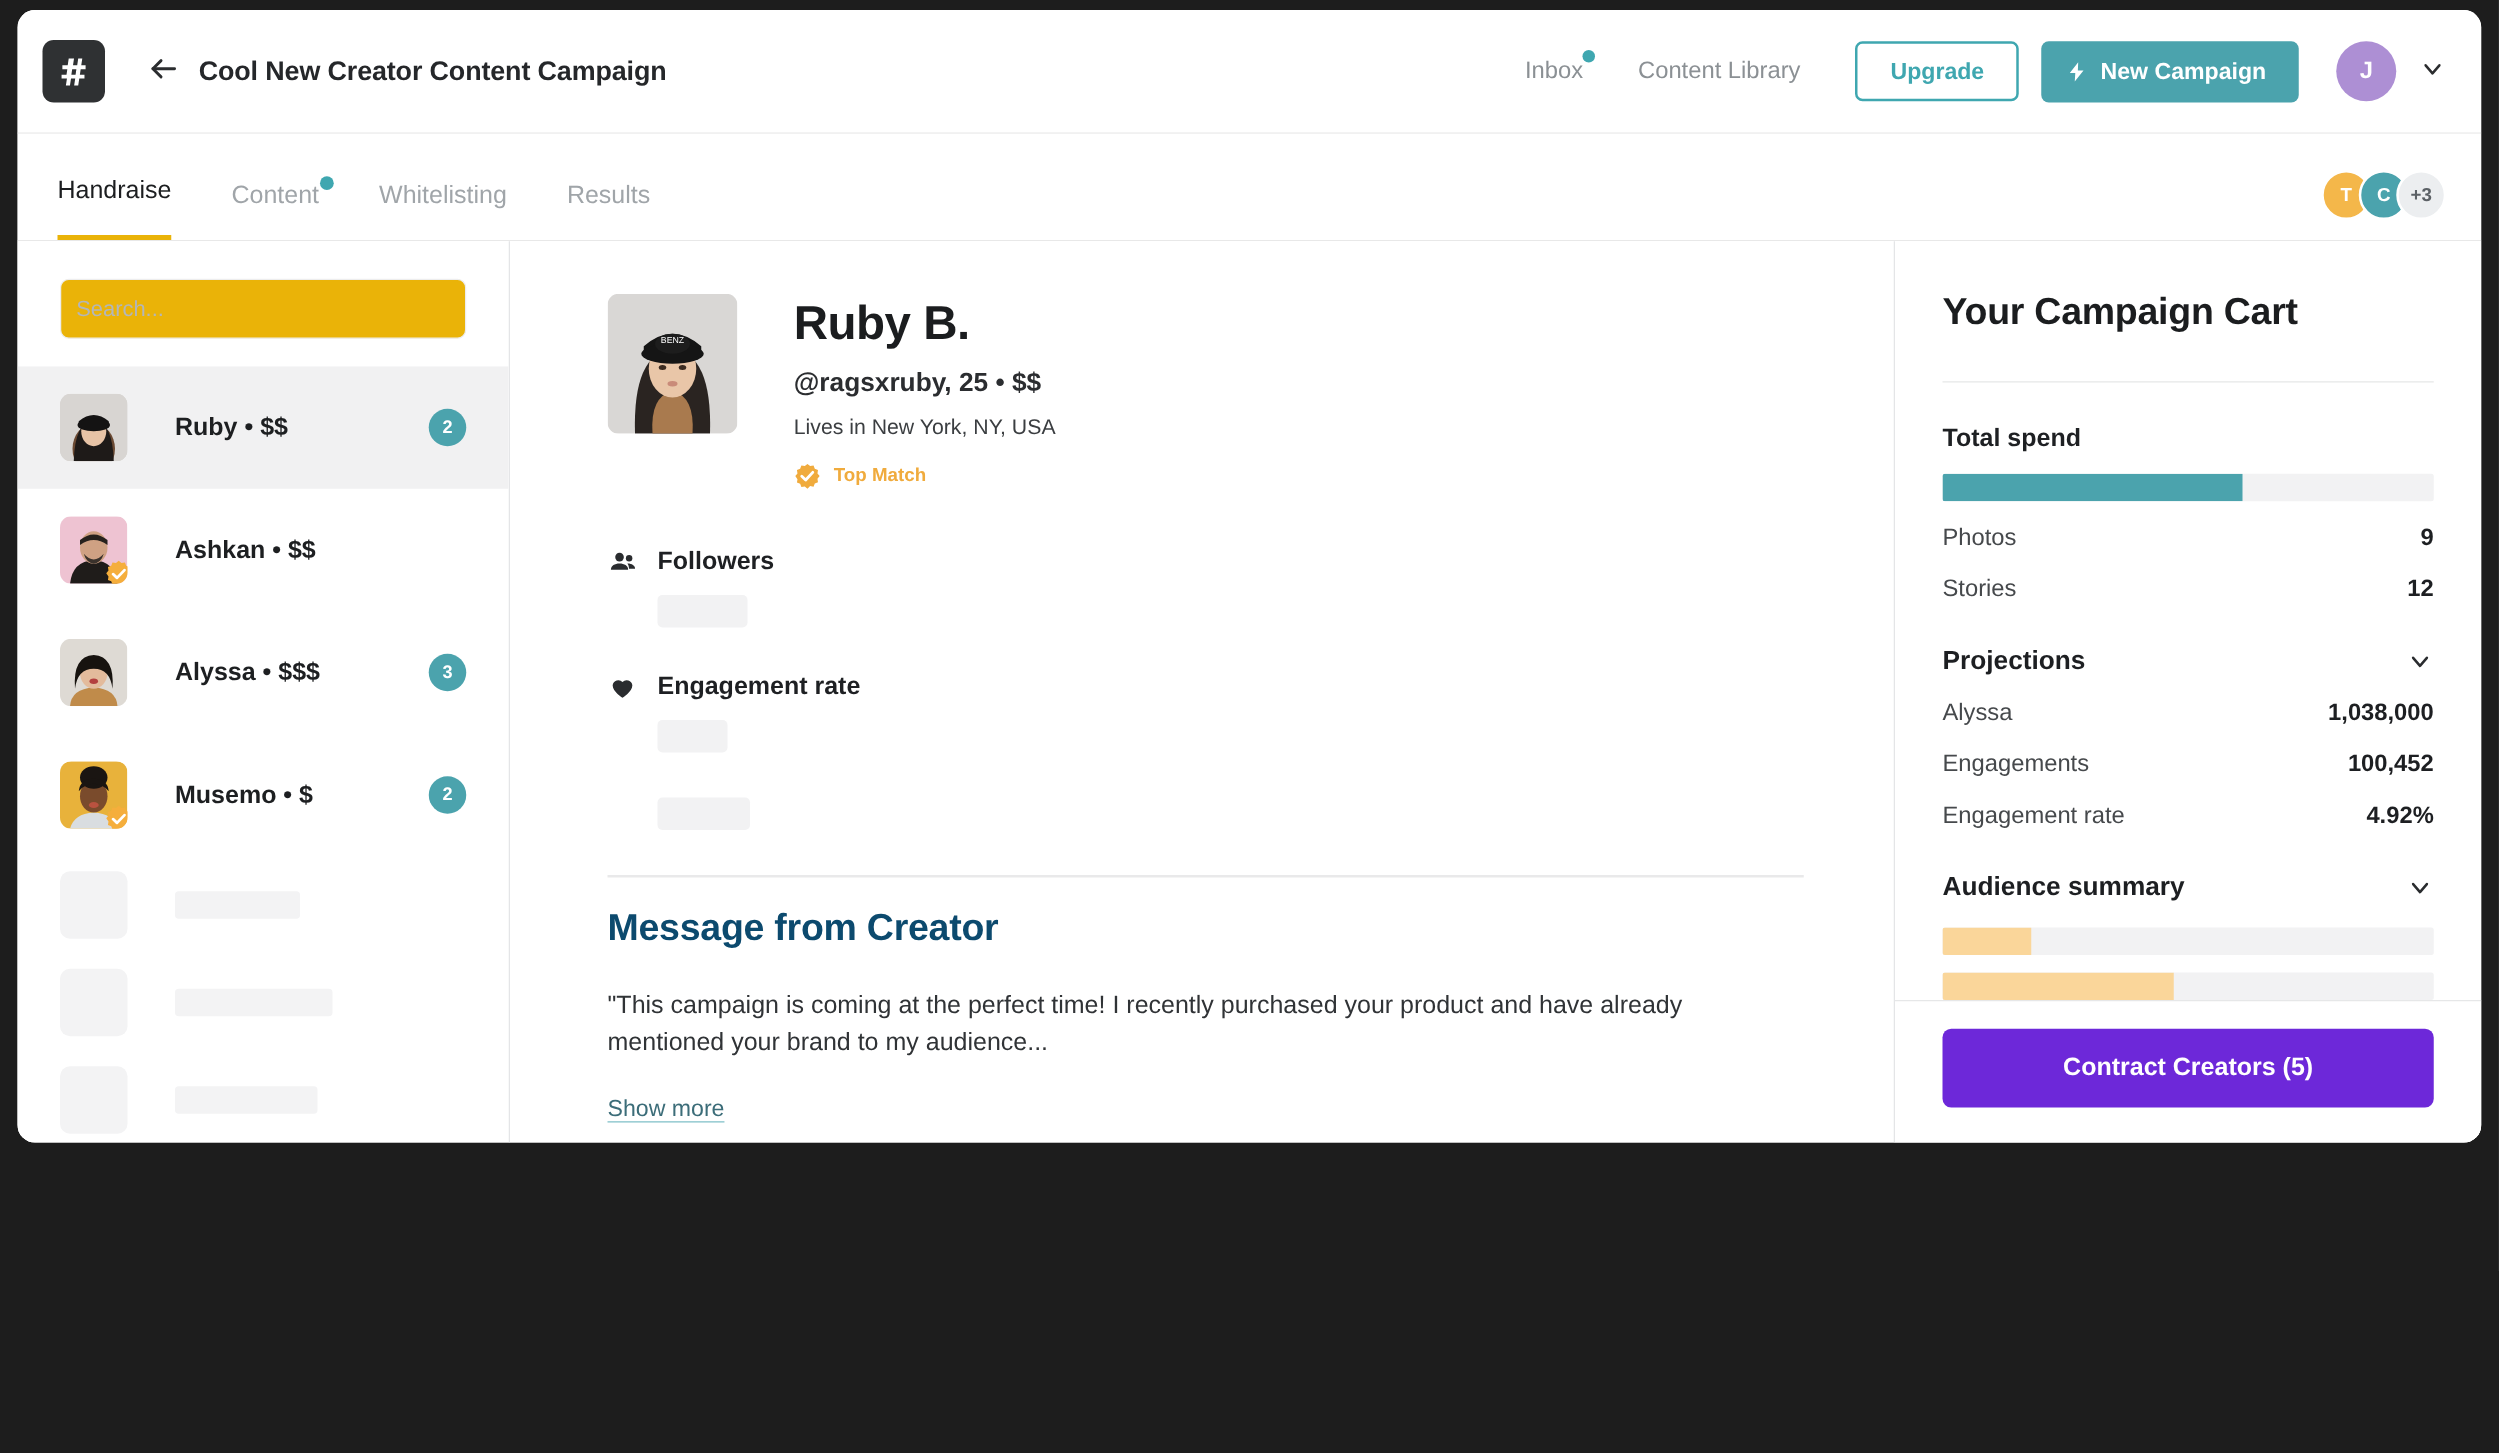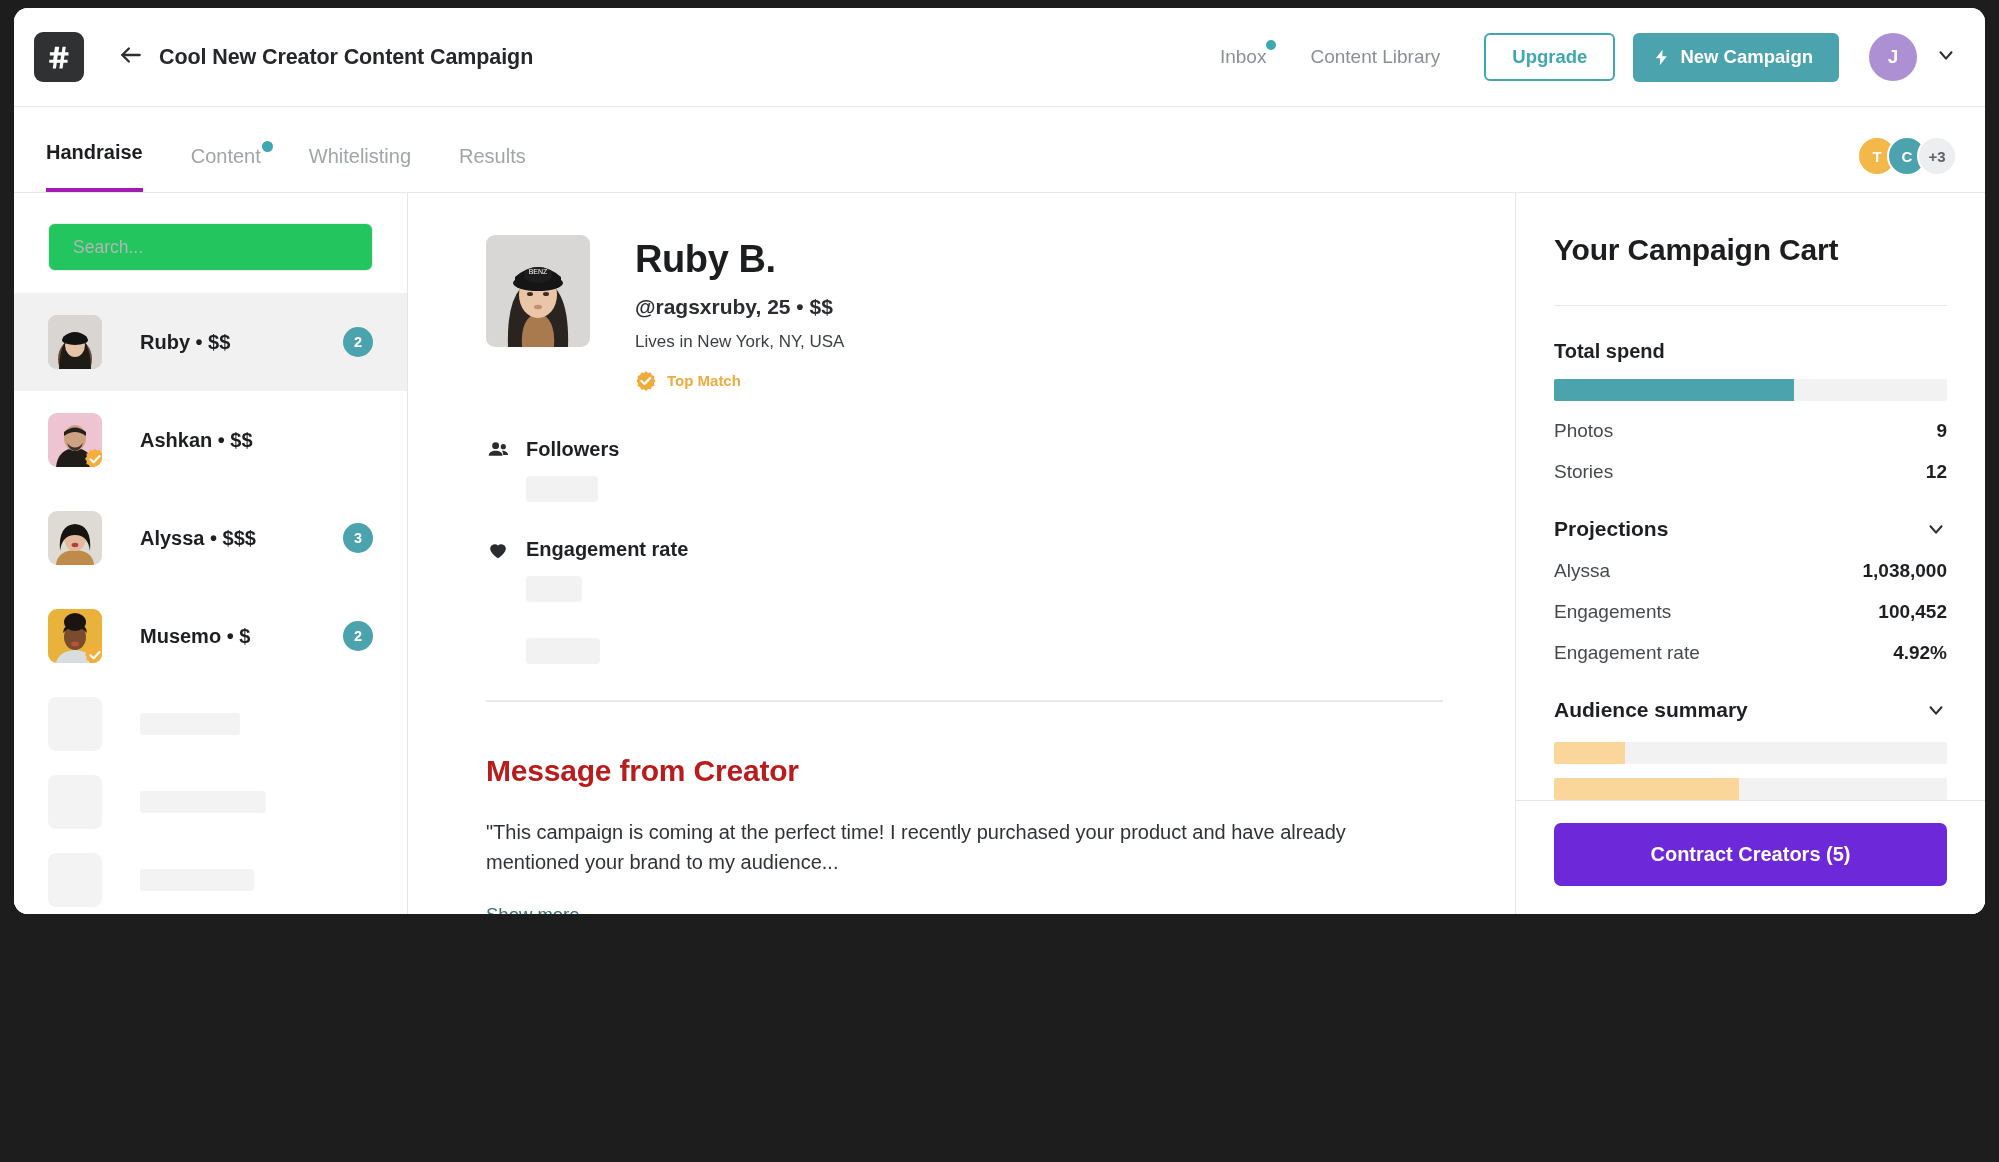--- a/index.html
+++ b/index.html
@@ -129,22 +129,22 @@
     color: #a0a5a9;
     padding: 0 0 24px 0;
     margin-right: 48px;
     position: relative;
     align-self: flex-end;
     white-space: nowrap;
     cursor: pointer;
   }
   .tab.active {
     color: #1c1e20;
-    font-weight: 700;
-    border-bottom: 4px solid #a21caf;
+    font-weight: 400;
+    border-bottom: 4px solid #eab308;
   }
   .tab-dot {
     position: absolute;
     top: -4px; right: -12px;
     width: 11px; height: 11px;
     border-radius: 50%;
     background: #3fa7b0;
   }
   .tabbar-spacer { flex: 1 1 auto; }
   .avatar-stack {
@@ -182,24 +182,24 @@
     border-right: 1px solid #e4e5e7;
     display: flex;
     flex-direction: column;
     background: #fff;
     overflow: hidden;
   }
   .search-wrap { padding: 30px 34px 22px 34px; }
   .search-input {
     width: 100%;
     height: 48px;
-    background: #22c55e;
+    background: #eab308;
     border: 1px solid #ededee;
     border-radius: 7px;
-    padding: 0 24px;
+    padding: 0 12px;
     font-size: 17.5px;
     color: #3a3c3f;
     font-family: "Liberation Sans", sans-serif;
     outline: none;
   }
   .search-input::placeholder { color: #b3b6b9; }
   .creator-list { flex: 1 1 auto; overflow: hidden; }
   .creator-row {
     height: 98px;
     display: flex;
@@ -296,24 +296,24 @@
   .stat-icon { width: 24px; height: 24px; color: #2a2c2f; display:flex; align-items:center; justify-content:center; }
   .stat-label { font-size: 20px; font-weight: 700; color: #1e2023; }
   .stat-ph { height: 26px; border-radius: 4px; background: #f2f2f3; margin-top: 14px; margin-left: 40px; }
 
   .divider {
     height: 2px;
     background: #e9e9ea;
     margin: 22px 0 0 0;
   }
   .msg-title {
-    margin-top: 52px;
+    margin-top: 24px;
     font-size: 30px;
     font-weight: 700;
-    color: #b91c1c;
+    color: #0c4a6e;
     letter-spacing: -0.2px;
   }
   .msg-body {
     margin-top: 29px;
     font-size: 20px;
     line-height: 1.52;
     color: #303336;
     max-width: 940px;
   }
   .show-more {

